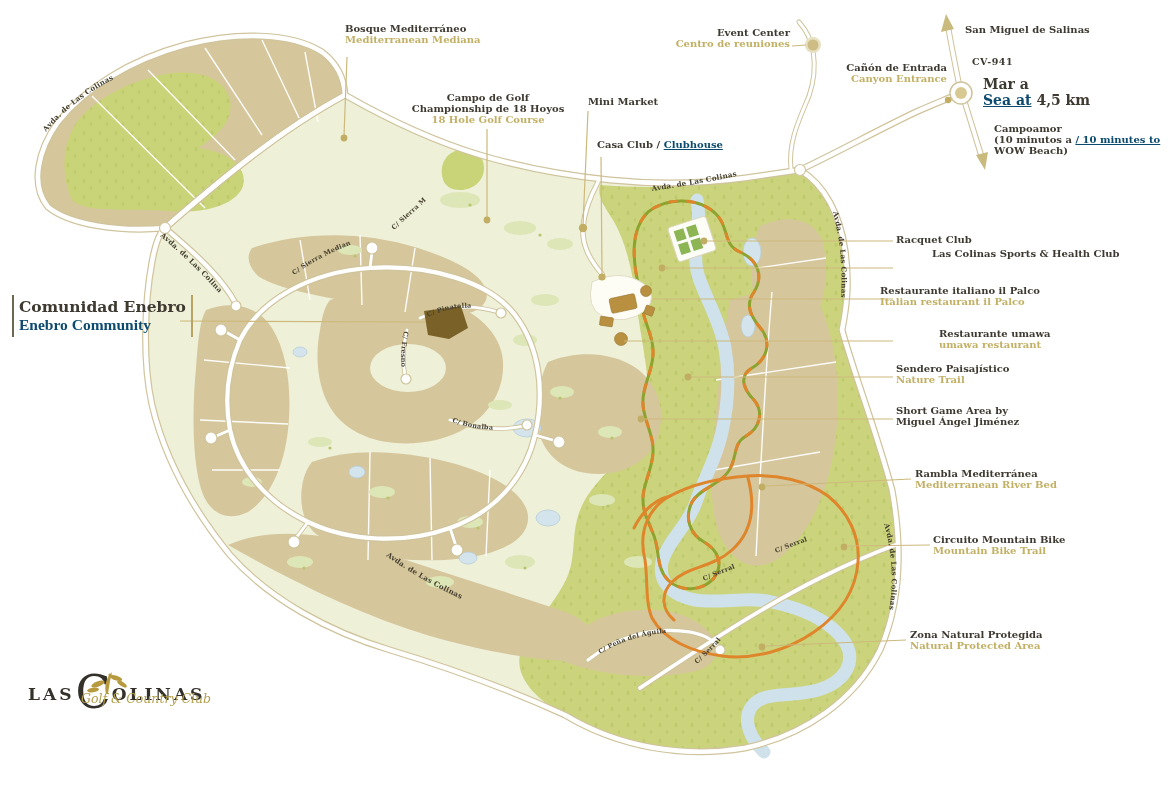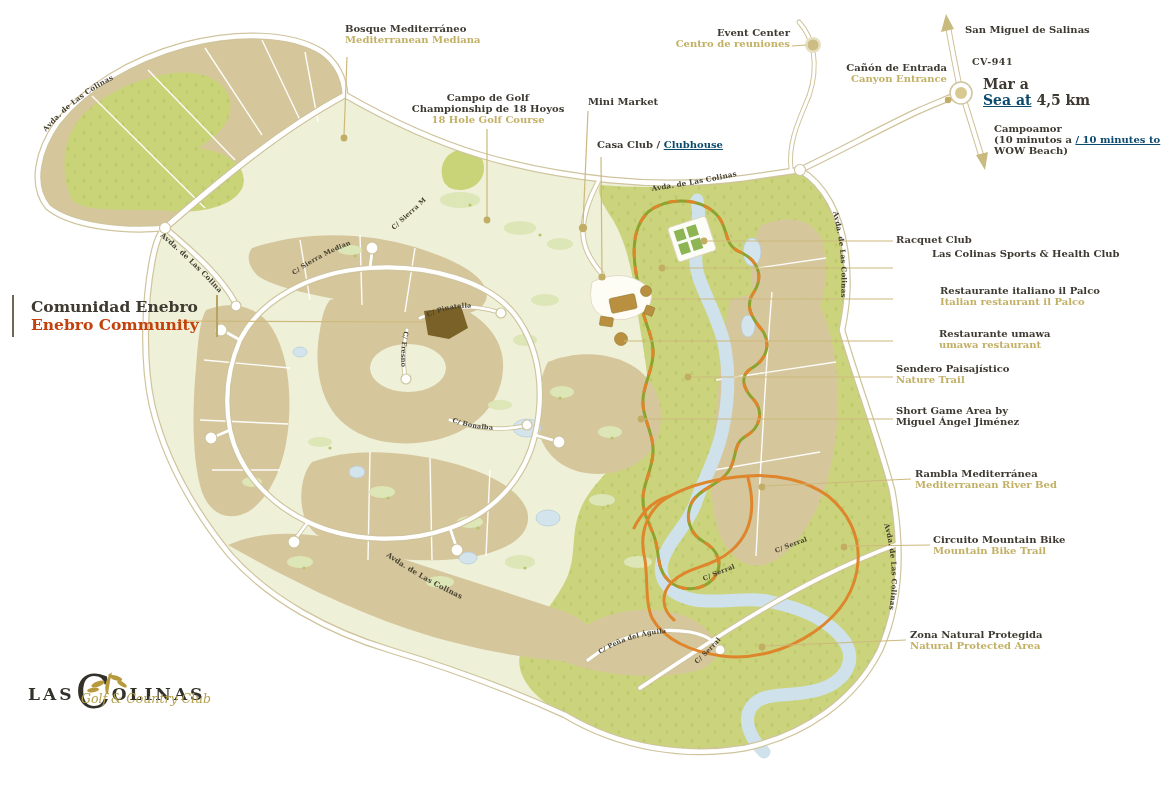--- a/index.html
+++ b/index.html
@@ -14,24 +14,24 @@
   }
   .lbl .ln{display:block;}
   .lbl .en{color:#c2b065;}
   .gold-inline{color:#0c4a6e;text-decoration:underline;}
   .ctr{text-align:center;}
   .rt{text-align:right;}
   .small-code{font-size:9.5px;letter-spacing:.5px;}
   .enebro-box{
     position:absolute;left:12px;top:295px;z-index:5;
     font-weight:700;font-size:15.5px;line-height:1.15;color:#3e3a31;
-    padding:3px 17px;border-left:2px solid #6e6752;border-right:2px solid #b7a464;
+    padding:3px 5px;border-left:2px solid #6e6752;border-right:2px solid #b7a464;
     white-space:nowrap;
   }
-  .enebro-box .en{display:block;color:#c2410c;}
+  .enebro-box .en{display:block;color:#0c4a6e;font-family:Liberation Serif, serif;}
   .logo{position:absolute;left:28px;top:684px;z-index:5;color:#33312a;}
   .logo-row{white-space:nowrap;}
   .logo-las,.logo-olinas{font-size:17px;font-weight:700;letter-spacing:3px;vertical-align:baseline;margin-top:12px;}
   .logo-c{font-size:46px;font-weight:400;vertical-align:-8px;line-height:0;margin:0 1px;}
   .logo-tag{font-style:italic;color:#b5a04c;font-size:12.5px;margin:-13px 0 0 53px;}
   .sprig{position:absolute;left:52px;top:-14px;}
 </style>
 </head>
 <body>
 
@@ -359,21 +359,21 @@
 </div>
 
 <div class="lbl" style="left:896px;top:234px;">
   <span class="ln">Racquet Club</span>
 </div>
 
 <div class="lbl" style="left:896px;top:248px;margin-left:36px;">
   <span class="ln">Las Colinas Sports &amp; Health Club</span>
 </div>
 
-<div class="lbl" style="left:940px;top:285px;">
+<div class="lbl" style="left:880px;top:285px;">
   <span class="ln">Restaurante italiano il Palco</span>
   <span class="ln en">Italian restaurant il Palco</span>
 </div>
 
 <div class="lbl" style="left:896px;top:328px;margin-left:43px;">
   <span class="ln">Restaurante umawa</span>
   <span class="ln en">umawa restaurant</span>
 </div>
 
 <div class="lbl" style="left:896px;top:363px;">

